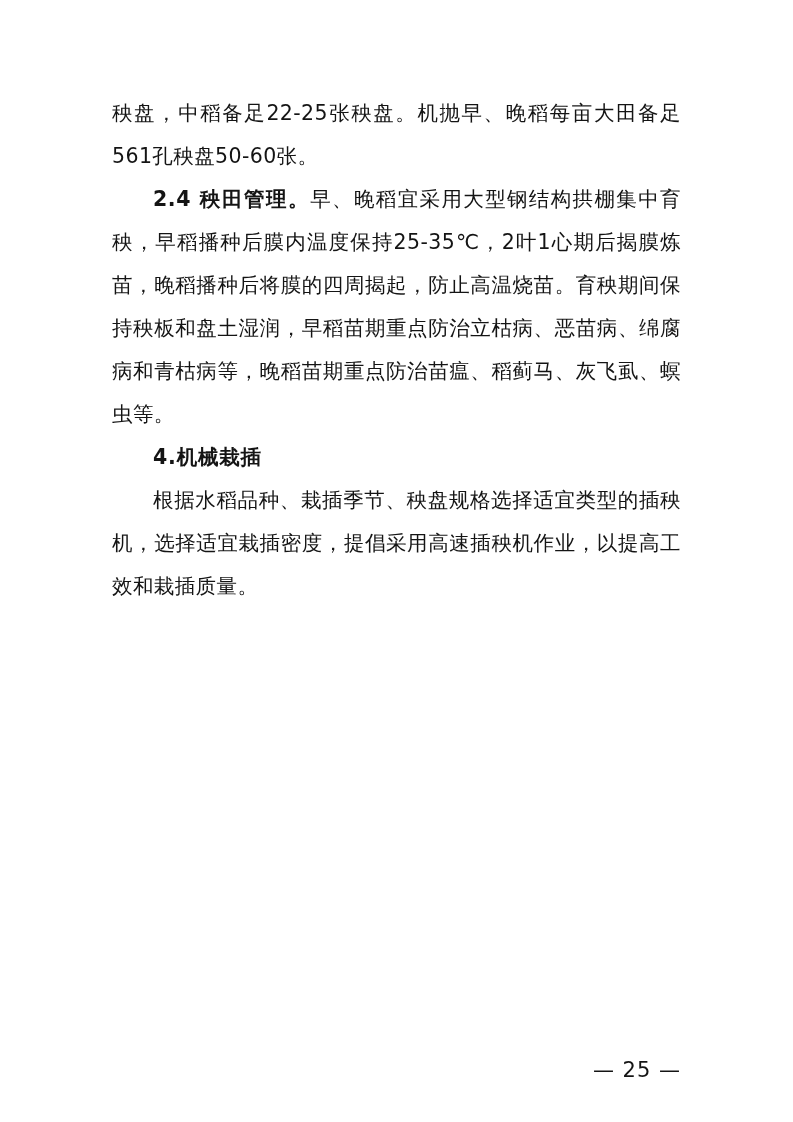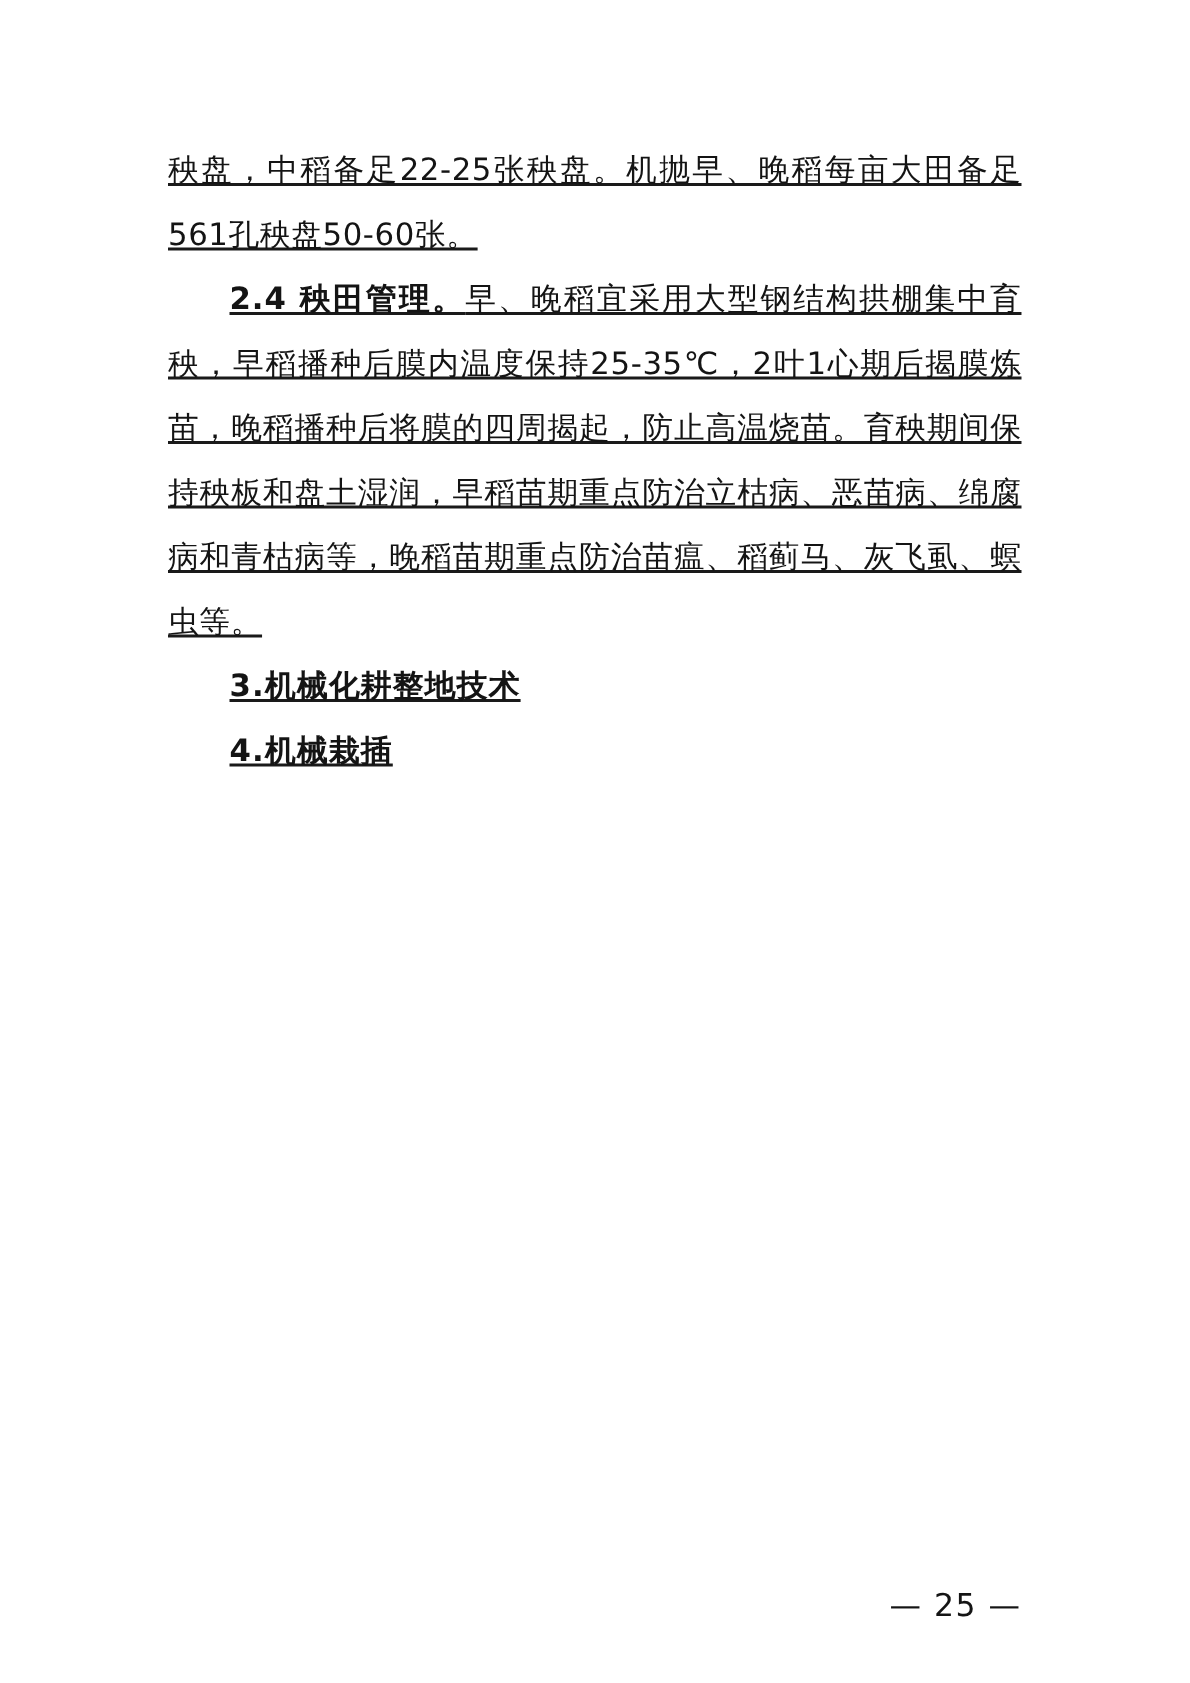--- a/index.html
+++ b/index.html
@@ -13,21 +13,20 @@
     font-family: "DejaVu Sans", "Liberation Sans", sans-serif;
     color: #1a1a1a;
     overflow: hidden;
   }
   .page {
     position: relative;
     width: 793px;
     height: 1122px;
     box-sizing: border-box;
     padding: 92px 112px 40px 112px;
-    text-decoration: underline;
   }
   .body-text {
     font-size: 20.5px;
     line-height: 43px;
     letter-spacing: 0.4px;
     text-align: justify;
     text-justify: inter-ideograph;
     color: #141414;
   }
   .para {
@@ -64,23 +63,23 @@
 <div class="page">
 
   <div class="body-text">
 
     <p class="para">秧盘，中稻备足22-25张秧盘。机抛早、晚稻每亩大田备足561孔秧盘50-60张。</p>
 
 
 
     <p class="para indent"><span class="heading-run">2.4 秧田管理。</span><span>早、晚稻宜采用大型钢结构拱棚集中育秧，早稻播种后膜内温度保持25-35℃，2叶1心期后揭膜炼苗，晚稻播种后将膜的四周揭起，防止高温烧苗。育秧期间保持秧板和盘土湿润，早稻苗期重点防治立枯病、恶苗病、绵腐病和青枯病等，晚稻苗期重点防治苗瘟、稻蓟马、灰飞虱、螟虫等。</span></p>
 
-    <p class="head-para">3.机械化耕整地技术</p>
 
 
     <p class="head-para">4.机械栽插</p>
 
+    <p class="para indent">根据水稻品种、栽插季节、秧盘规格选择适宜类型的插秧机，选择适宜栽插密度，提倡采用高速插秧机作业，以提高工效和栽插质量。</p>
 
   </div>
 
   <div class="footer">— 25 —</div>
 
 </div>
 
 </body></html>

